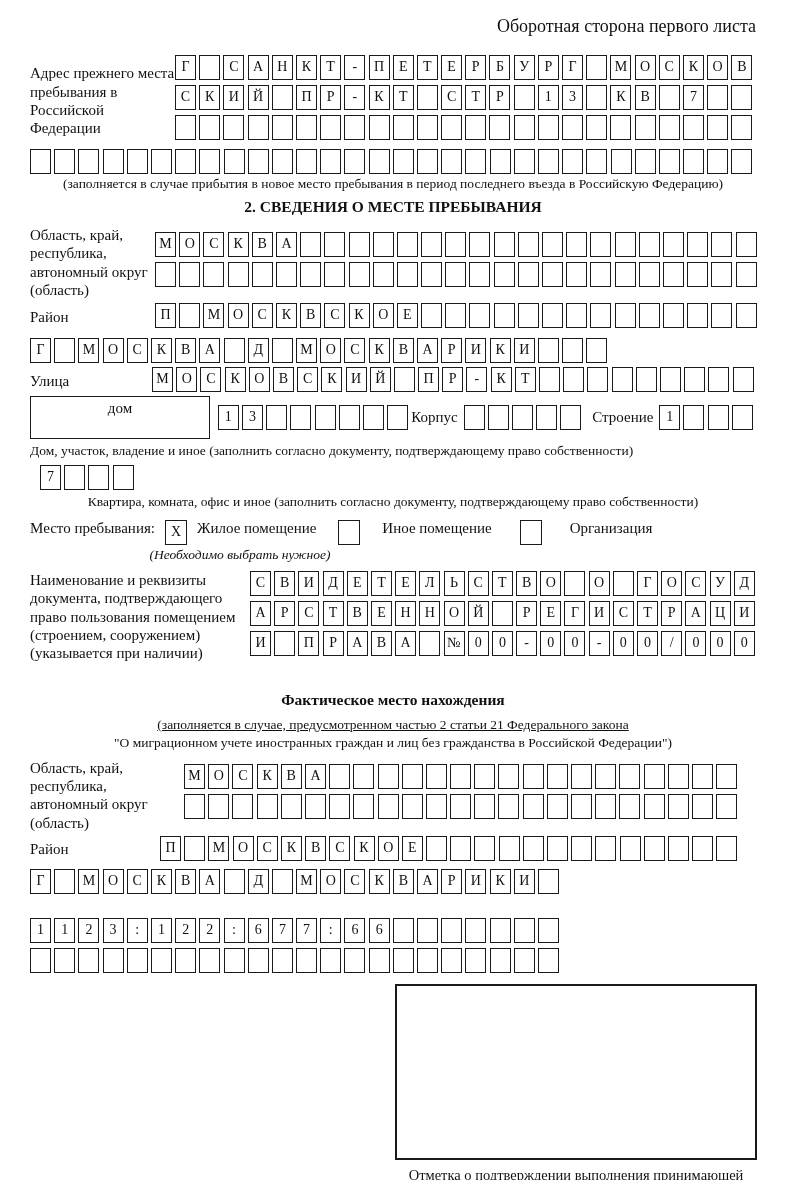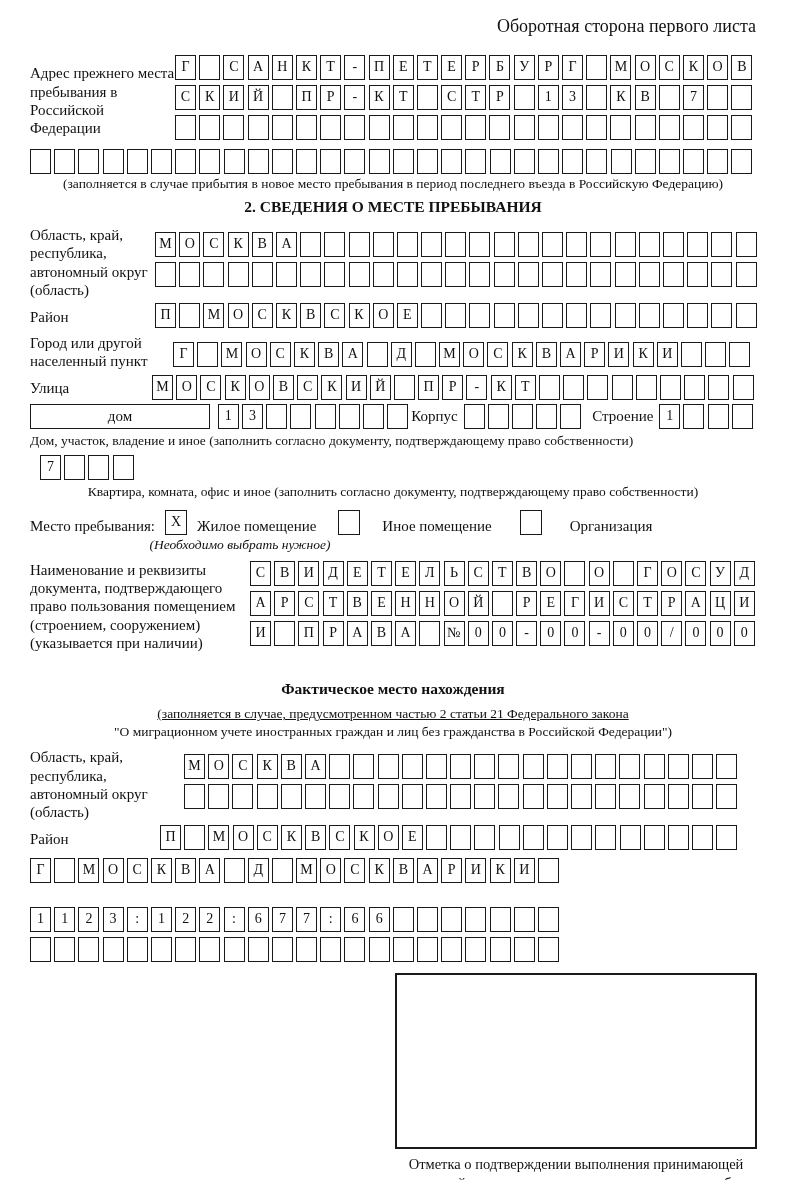--- a/index.html
+++ b/index.html
@@ -34,21 +34,21 @@
     border:1.5px solid #1a1a1a;
     margin-right:3.2px;
     text-align:center;
     font-size:14px;line-height:22px;
     flex:0 0 auto;
     overflow:hidden;
   }
   .widebox{
     box-sizing:border-box;
     border:1.5px solid #1a1a1a;
-    height:25px;line-height:22px;
+    height:43px;line-height:22px;
     text-align:center;
     flex:0 0 auto;
   }
   .checkbox{
     box-sizing:border-box;
     width:22px;height:25px;
     border:1.5px solid #1a1a1a;
     text-align:center;
     font-size:14px;line-height:22px;
     flex:0 0 auto;
@@ -71,21 +71,21 @@
     box-sizing:border-box;
     width:362px;height:176px;
     border:2px solid #1a1a1a;
   }
   .stamp-caption{
     margin-top:6px;
     text-align:center;
     font-size:14.5px;
     line-height:1.3;
   }
-  .mesto-row{display:flex;align-items:flex-end;margin:10px 0 0 0;}
+  .mesto-row{display:flex;align-items:flex-start;margin:10px 0 0 0;}
   .mesto-row .gap-s{width:10px;} .mesto-row .gap-m{width:22px;} .mesto-row .gap-l{width:28px;}
 </style>
 </head>
 <body>
 
 <div class="doc-title">Оборотная сторона первого листа</div>
 
 <div class="row">
   <div class="label w145">Адрес прежнего места пребывания в Российской Федерации</div>
   <div class="cellrows">
@@ -290,21 +290,20 @@
       <span class="cell"></span>
       <span class="cell"></span>
       <span class="cell"></span>
       <span class="cell"></span>
       <span class="cell"></span>
       <span class="cell"></span>
     </div>
 </div>
 
 <div class="row">
-  <div class="label w143">Город или другой населенный пункт</div>
   <div class="cells" style="margin-top:6px;">
       <span class="cell">Г</span>
       <span class="cell"></span>
       <span class="cell">М</span>
       <span class="cell">О</span>
       <span class="cell">С</span>
       <span class="cell">К</span>
       <span class="cell">В</span>
       <span class="cell">А</span>
       <span class="cell"></span>

